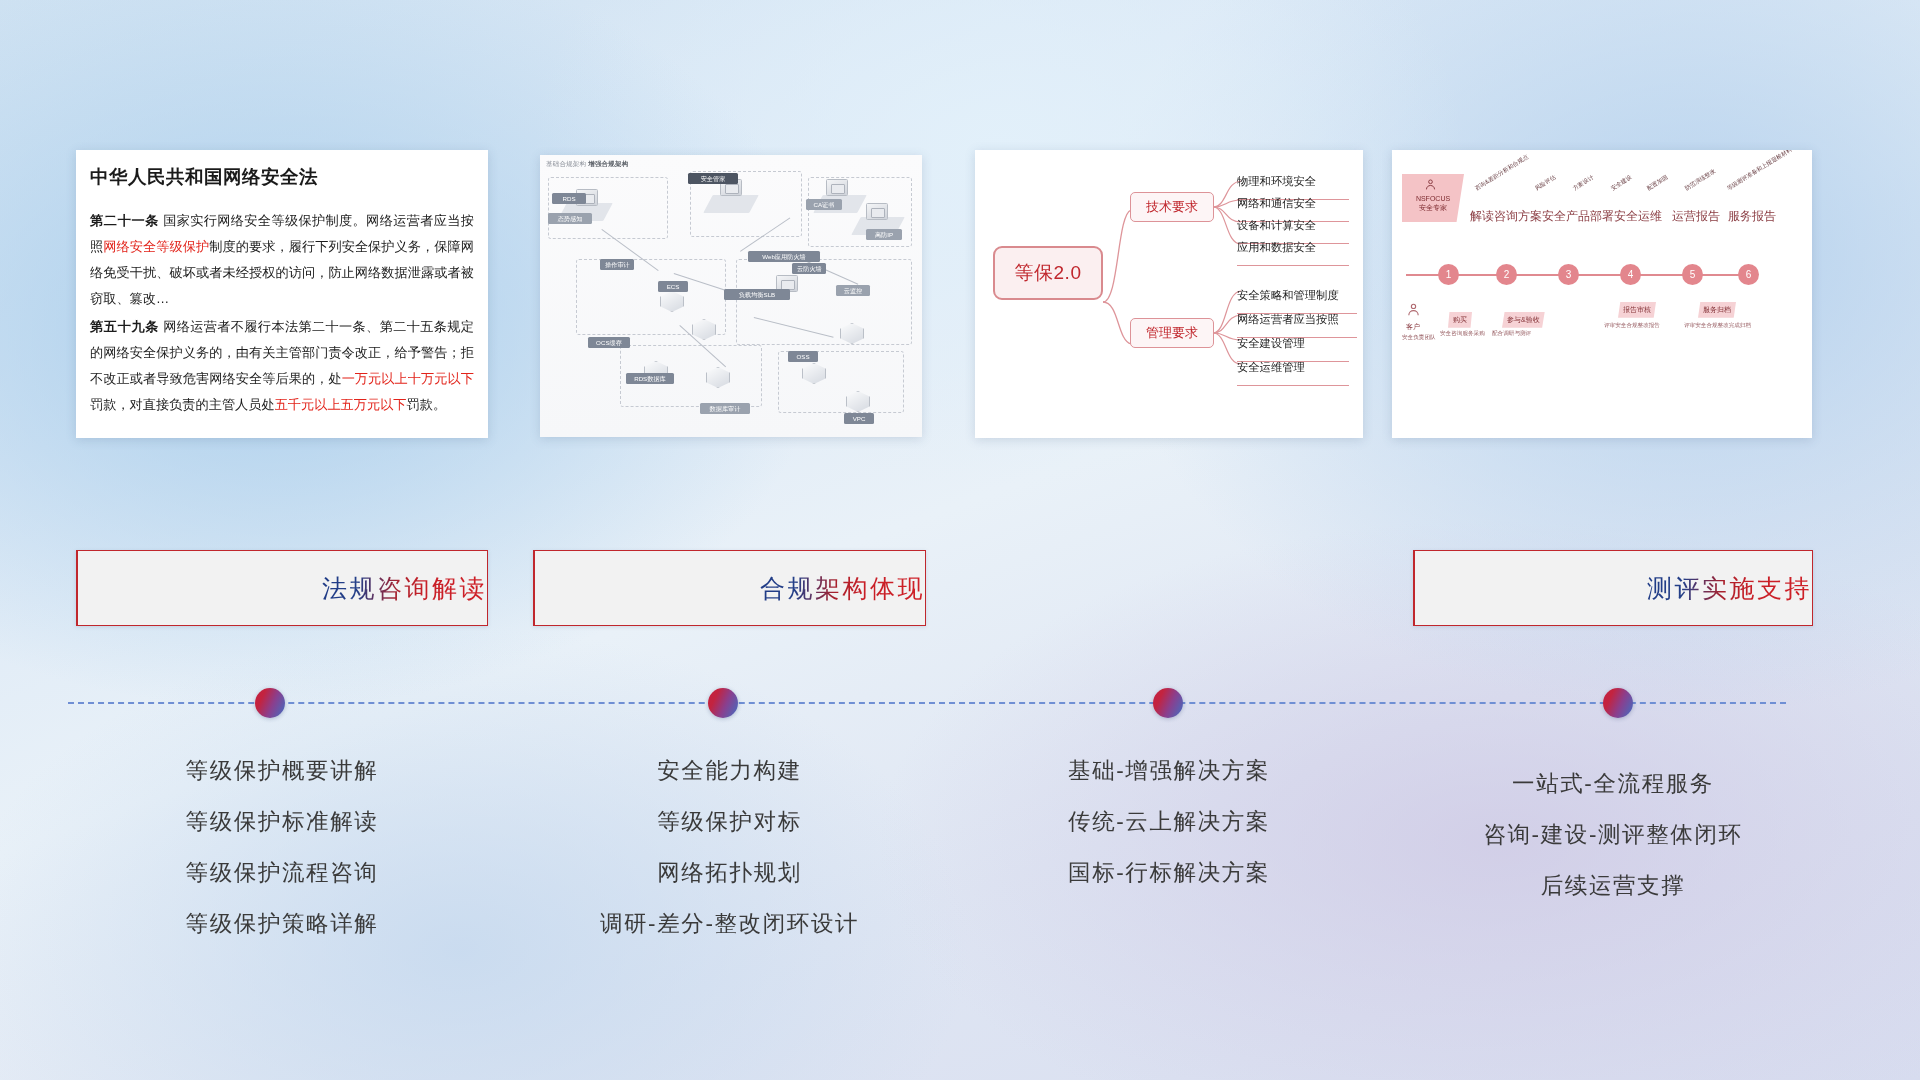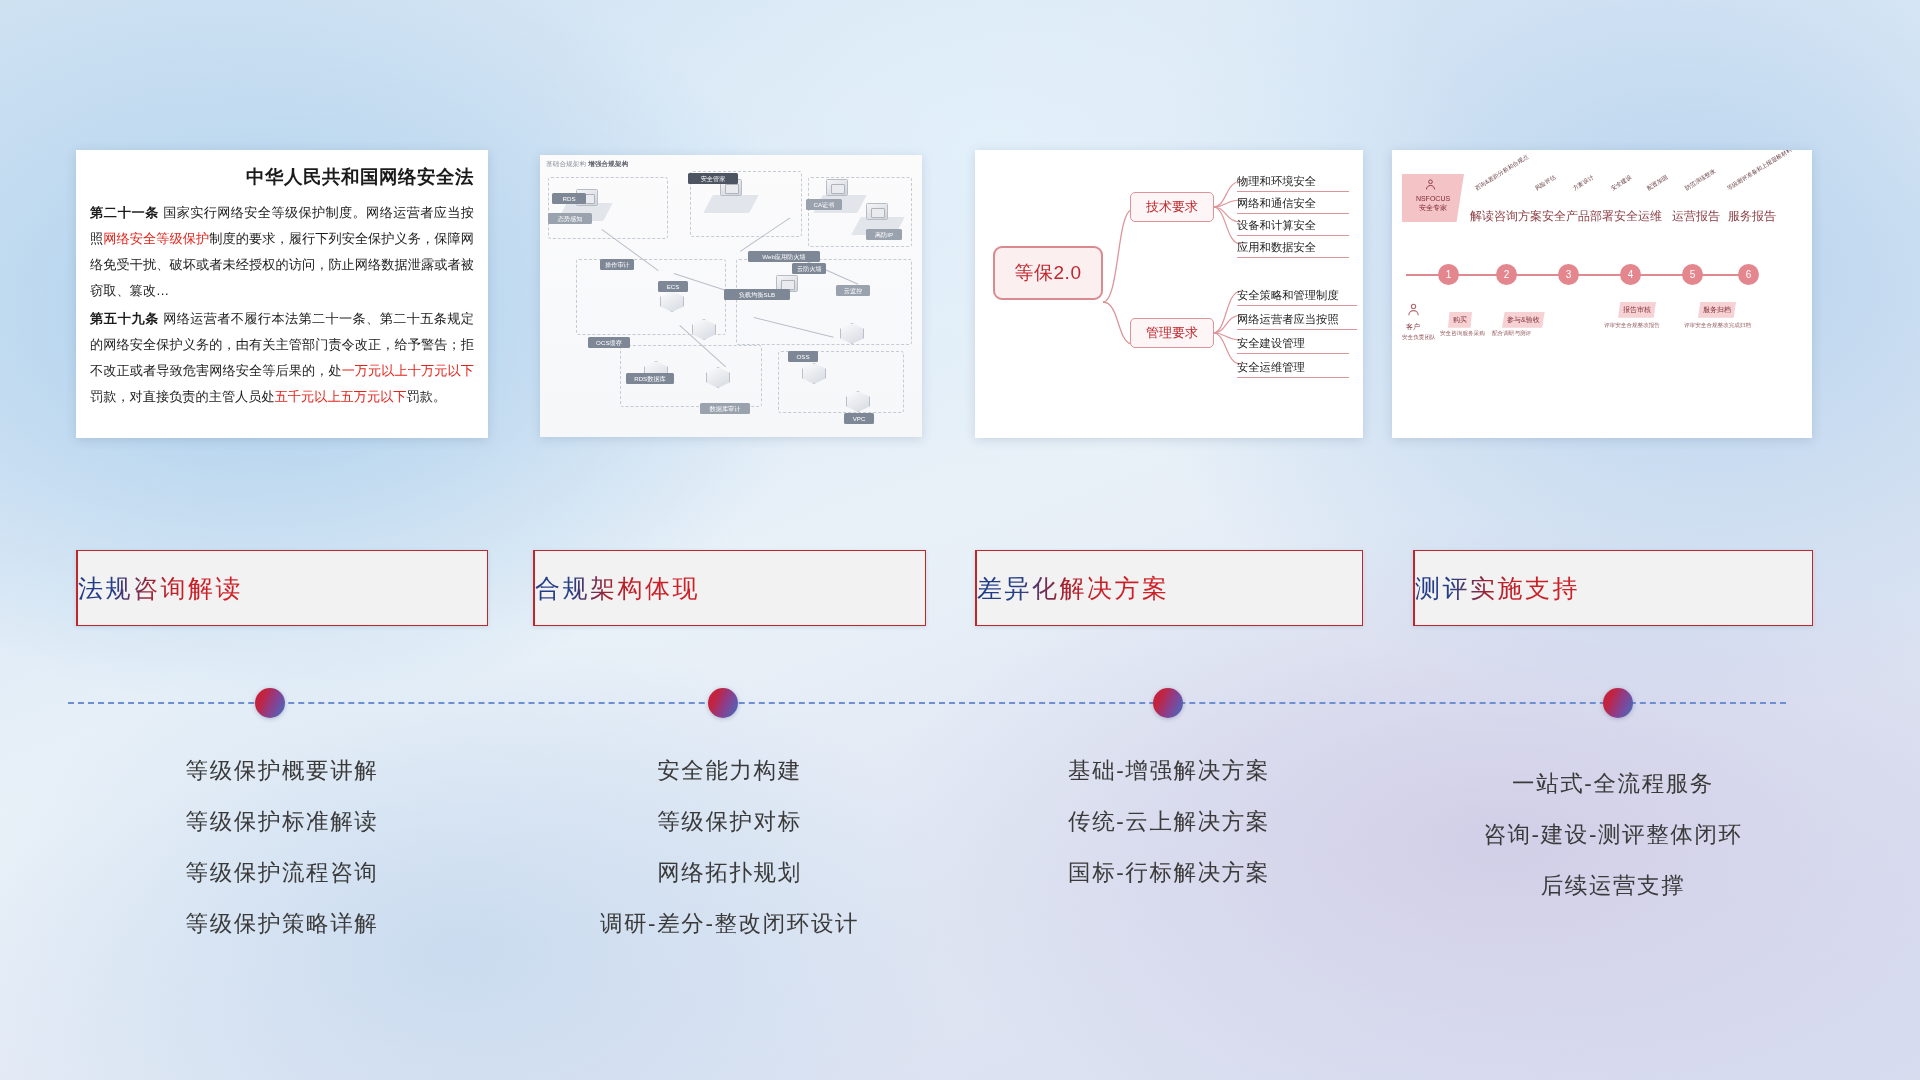--- a/index.html
+++ b/index.html
@@ -34,26 +34,26 @@
     overflow: hidden;
   }
   .card.c1 { left: 76px;  top: 0px; width: 412px; height: 288px; }
   .card.c2 { left: 540px; top: 5px; width: 382px; height: 282px; }
   .card.c3 { left: 975px; top: 0px; width: 388px; height: 288px; }
   .card.c4 { left: 1392px;top: 0px; width: 420px; height: 288px; }
 
   
   .law { padding: 14px 14px 6px 14px; }
   .law-title {
-    text-align: right;
+    text-align: left;
     font-weight: bold;
     font-size: 18.5px;
     color: #1a1a1a;
     letter-spacing: .5px;
-    margin-bottom: 11px;
+    margin-bottom: 19px;
   }
   .law-p {
     font-size: 13.2px;
     line-height: 1.98;
     color: #1c1c1c;
     text-align: justify;
     margin-bottom: 1px;
   }
   .law-art { font-weight: bold; letter-spacing: .3px; }
   .law-red { color: #e2231a; }
@@ -132,21 +132,21 @@
     display: flex; align-items: center; justify-content: center;
   }
   .mm-mid.m1 { left: 155px; top: 42px; }
   .mm-mid.m2 { left: 155px; top: 168px; }
   .mm-leaf {
     position: absolute;
     left: 262px;
     width: 112px;
     font-size: 11.3px;
     color: #1d1d1d;
-    padding-bottom: 2px;
+    padding-bottom: 10px;
     border-bottom: 1.2px solid #de959a;
     white-space: nowrap;
   }
   .mm-curve { position: absolute; border: none; }
   .mm-curve svg { display: block; }
 
   
   .road { position: relative; width: 100%; height: 100%; background: #fff; padding: 8px; }
   .road-badge {
     position: absolute; left: 10px; top: 24px;
@@ -179,21 +179,21 @@
   .road-bot-icon { position: absolute; left: 14px; top: 152px; width: 15px; height: 15px; }
 
   
   .banner {
     position: absolute;
     height: 76px;
     background: #f2f2f2;
     border: 1.6px solid #c0272d;
     border-left: 2.6px solid #c0272d;
     box-shadow: 0 1px 4px rgba(70,95,130,0.16);
-    display: flex; align-items: center; justify-content: flex-start;
+    display: flex; align-items: center; justify-content: flex-end;
   }
   .banner-text {
     font-size: 25px;
     font-weight: 500;
     letter-spacing: 2.5px;
     background: linear-gradient(95deg, #1f3b86 0%, #243f88 22%, #a9212c 46%, #c81f27 62%, #cf2027 100%);
     -webkit-background-clip: text;
     background-clip: text;
     color: transparent;
     -webkit-text-fill-color: transparent;
@@ -409,23 +409,20 @@
       </div>
     </div>
   </div>
 
   <div class="banner b1">
     <span class="banner-text">法规咨询解读</span>
   </div>
   <div class="banner b2">
     <span class="banner-text">合规架构体现</span>
   </div>
-  <div class="banner b3">
-    <span class="banner-text">差异化解决方案</span>
-  </div>
   <div class="banner b4">
     <span class="banner-text">测评实施支持</span>
   </div>
 
   <div class="tl-line"></div>
   <div class="tl-dot d1"></div>
   <div class="tl-dot d2"></div>
   <div class="tl-dot d3"></div>
   <div class="tl-dot d4"></div>
 

